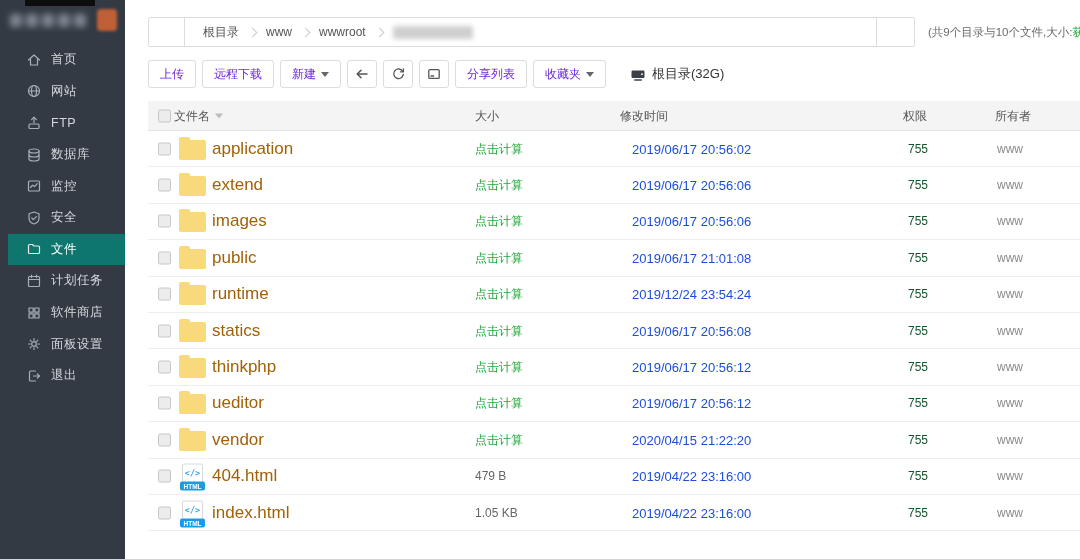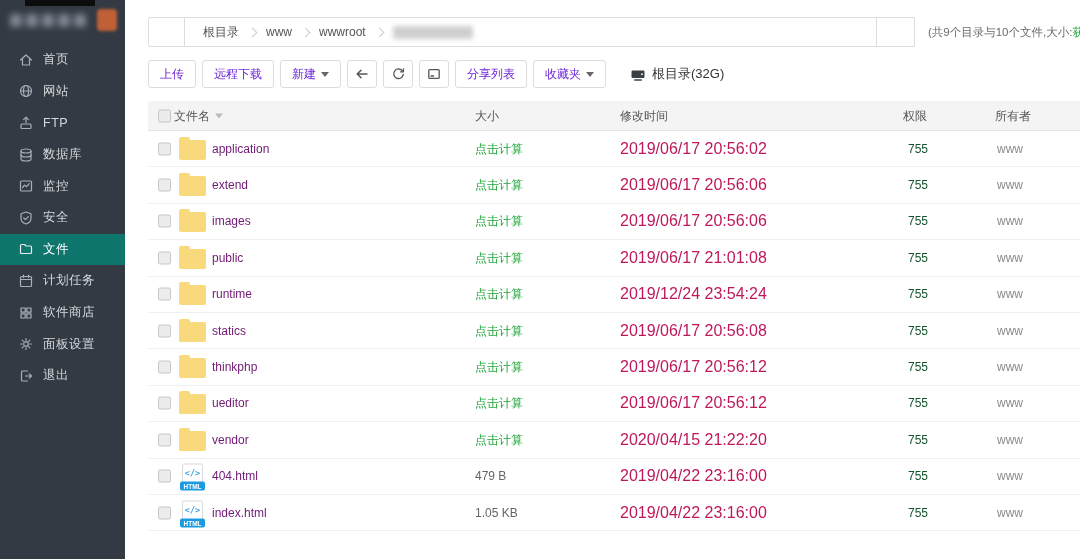--- a/index.html
+++ b/index.html
@@ -9,21 +9,21 @@
 
   
   .top-strip { position:absolute; left:25px; top:0; width:70px; height:6px; background:#0d0d0d; z-index:30; }
 
   
   .sidebar { position:absolute; left:0; top:0; width:125px; height:559px; background:#333a43; z-index:10; }
   .logo { height:40px; display:flex; align-items:center; padding:0 8px 0 10px; overflow:hidden; }
   .logo-blur { display:flex; gap:4px; filter:blur(3px); }
   .logo-blur i { display:block; width:12px; height:13px; background:#7e8590; border-radius:2px; }
   .logo-orange { margin-left:auto; width:20px; height:22px; background:#c06036; border-radius:4px; filter:blur(1.5px); }
-  .side-menu { padding-top:4px; }
+  .side-menu { padding-top:4px;margin-left:8px; }
   .side-item { position:relative; height:31.6px; display:flex; align-items:center; padding-left:18px; cursor:pointer; }
   .side-item.active { background:#0f766e; }
   .side-icon { width:16px; height:16px; margin-right:9px; display:flex; align-items:center; justify-content:center; flex:none; }
   .side-icon svg { stroke:#a9afb6; }
   .side-item.active .side-icon svg { stroke:#e8eaec; }
   .side-label { font-size:12.5px; color:#d5d8db; letter-spacing:.5px; }
   .side-item.active .side-label { color:#fff; }
 
   
   .crumb-bar { position:absolute; left:148px; top:17px; width:767px; height:30px; border:1px solid #ddd; border-radius:2px; background:#fff; display:flex; align-items:stretch; }
@@ -61,24 +61,24 @@
   .h-owner { left:847px; }
 
   .frow { position:relative; height:36.4px; border-bottom:1px solid #efefef; }
   .frow > * { position:absolute; top:50%; transform:translateY(-50%); }
   .cb { left:10px; width:13px; height:13px; background:#ececec; border:1px solid #c6c6c6; border-radius:2px; cursor:pointer; }
   .ficon.folder { left:31px; width:27px; height:20px; background:#f8da7c; border-radius:2px; margin-top:1px; }
   .ficon.folder::before { content:""; position:absolute; top:-3px; left:0; width:11px; height:4px; background:#f8da7c; border-radius:2px 2px 0 0; }
   .ficon.html { left:34px; width:21px; height:25px; background:#fff; border:1px solid #d8d8d8; border-radius:2px; }
   .ficon.html .code { position:absolute; top:3px; left:0; right:0; text-align:center; color:#3aa1e8; font-size:8.5px; font-weight:bold; font-family:"DejaVu Sans Mono",monospace; }
   .ficon.html .badge { position:absolute; bottom:-3px; left:-3px; right:-3px; background:#1c9be2; color:#fff; font-size:6.5px; line-height:9px; text-align:center; border-radius:2px; font-weight:bold; }
-  .fname { left:64px; font-size:12px; color:#701a75; cursor:pointer; white-space:nowrap; }
+  .fname { left:64px; font-size:17px; color:#a16207; cursor:pointer; white-space:nowrap; }
   .fsize { left:327px; font-size:12px; color:#666; white-space:nowrap; }
   .fsize.link { color:#20a53a; cursor:pointer; }
-  .fmtime { left:472px; font-size:16px; color:#be185d; white-space:nowrap; }
+  .fmtime { left:484px; font-size:13px; color:#1d4ed8; white-space:nowrap; }
   .fperm { left:752px; width:36px; text-align:center; font-size:12px; color:#14532d; }
   .fowner { left:849px; font-size:12px; color:#8a8a8a; }
 </style>
 </head>
 <body>
 
 <div class="app">
 
   <div class="top-strip"></div>
 

